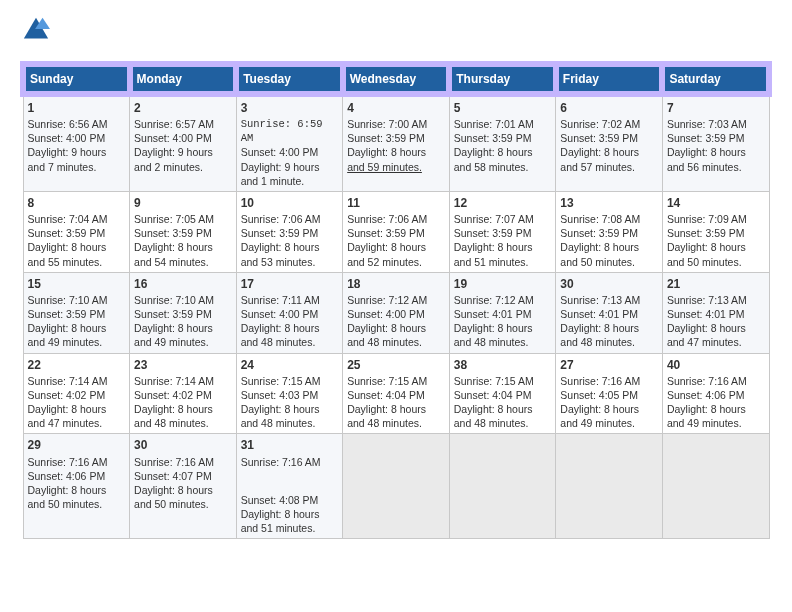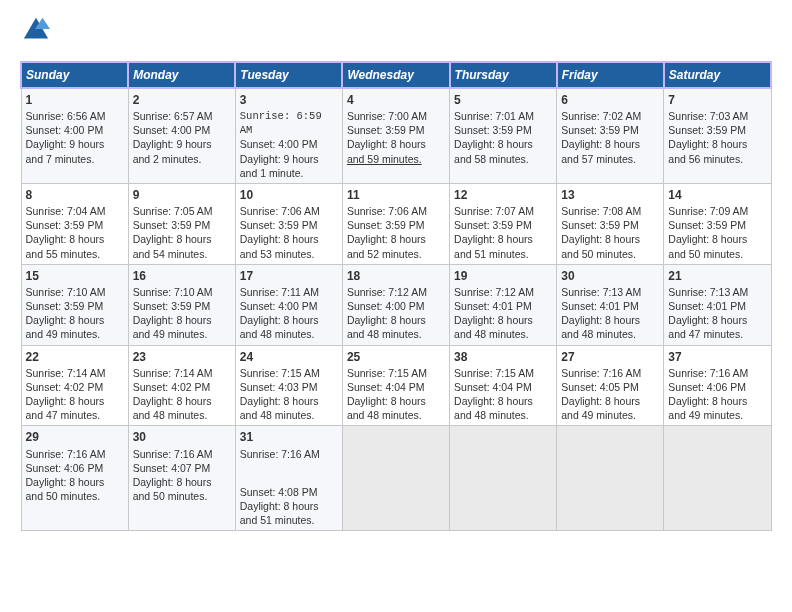--- a/index.html
+++ b/index.html
@@ -52,22 +52,21 @@
       border-collapse: collapse;
       font-size: 10.5px;
     }
     thead th {
       background: #2060a0;
       color: #fff;
       padding: 5px 4px;
       text-align: left;
       font-size: 12px;
       font-weight: bold;
-      border: 2px solid #c4b5fd;
-      font-style: italic;
+      border: 6px solid #c4b5fd;
     }
     tbody td {
       border: 1px solid #c8c8c8;
       vertical-align: top;
       padding: 3px 4px;
       width: 14.28%;
       height: 74px;
       background: #fff;
       color: #333;
       line-height: 1.35;
@@ -312,21 +311,21 @@
             <span style="display: block;">and 48 minutes.</span>
           </td>
           <td>
             <span class="day-num">27</span>
             <span style="display: block;">Sunrise: 7:16 AM</span>
             <span style="display: block;">Sunset: 4:05 PM</span>
             <span style="display: block;">Daylight: 8 hours</span>
             <span style="display: block;">and 49 minutes.</span>
           </td>
           <td>
-            <span class="day-num">37</span>
+            <span class="day-num">40</span>
             <span style="display: block;">Sunrise: 7:16 AM</span>
             <span style="display: block;">Sunset: 4:06 PM</span>
             <span style="display: block;">Daylight: 8 hours</span>
             <span style="display: block;">and 49 minutes.</span>
           </td>
         </tr>
         <tr>
           <td>
             <span class="day-num">29</span>
             <span style="display: block;">Sunrise: 7:16 AM</span>

